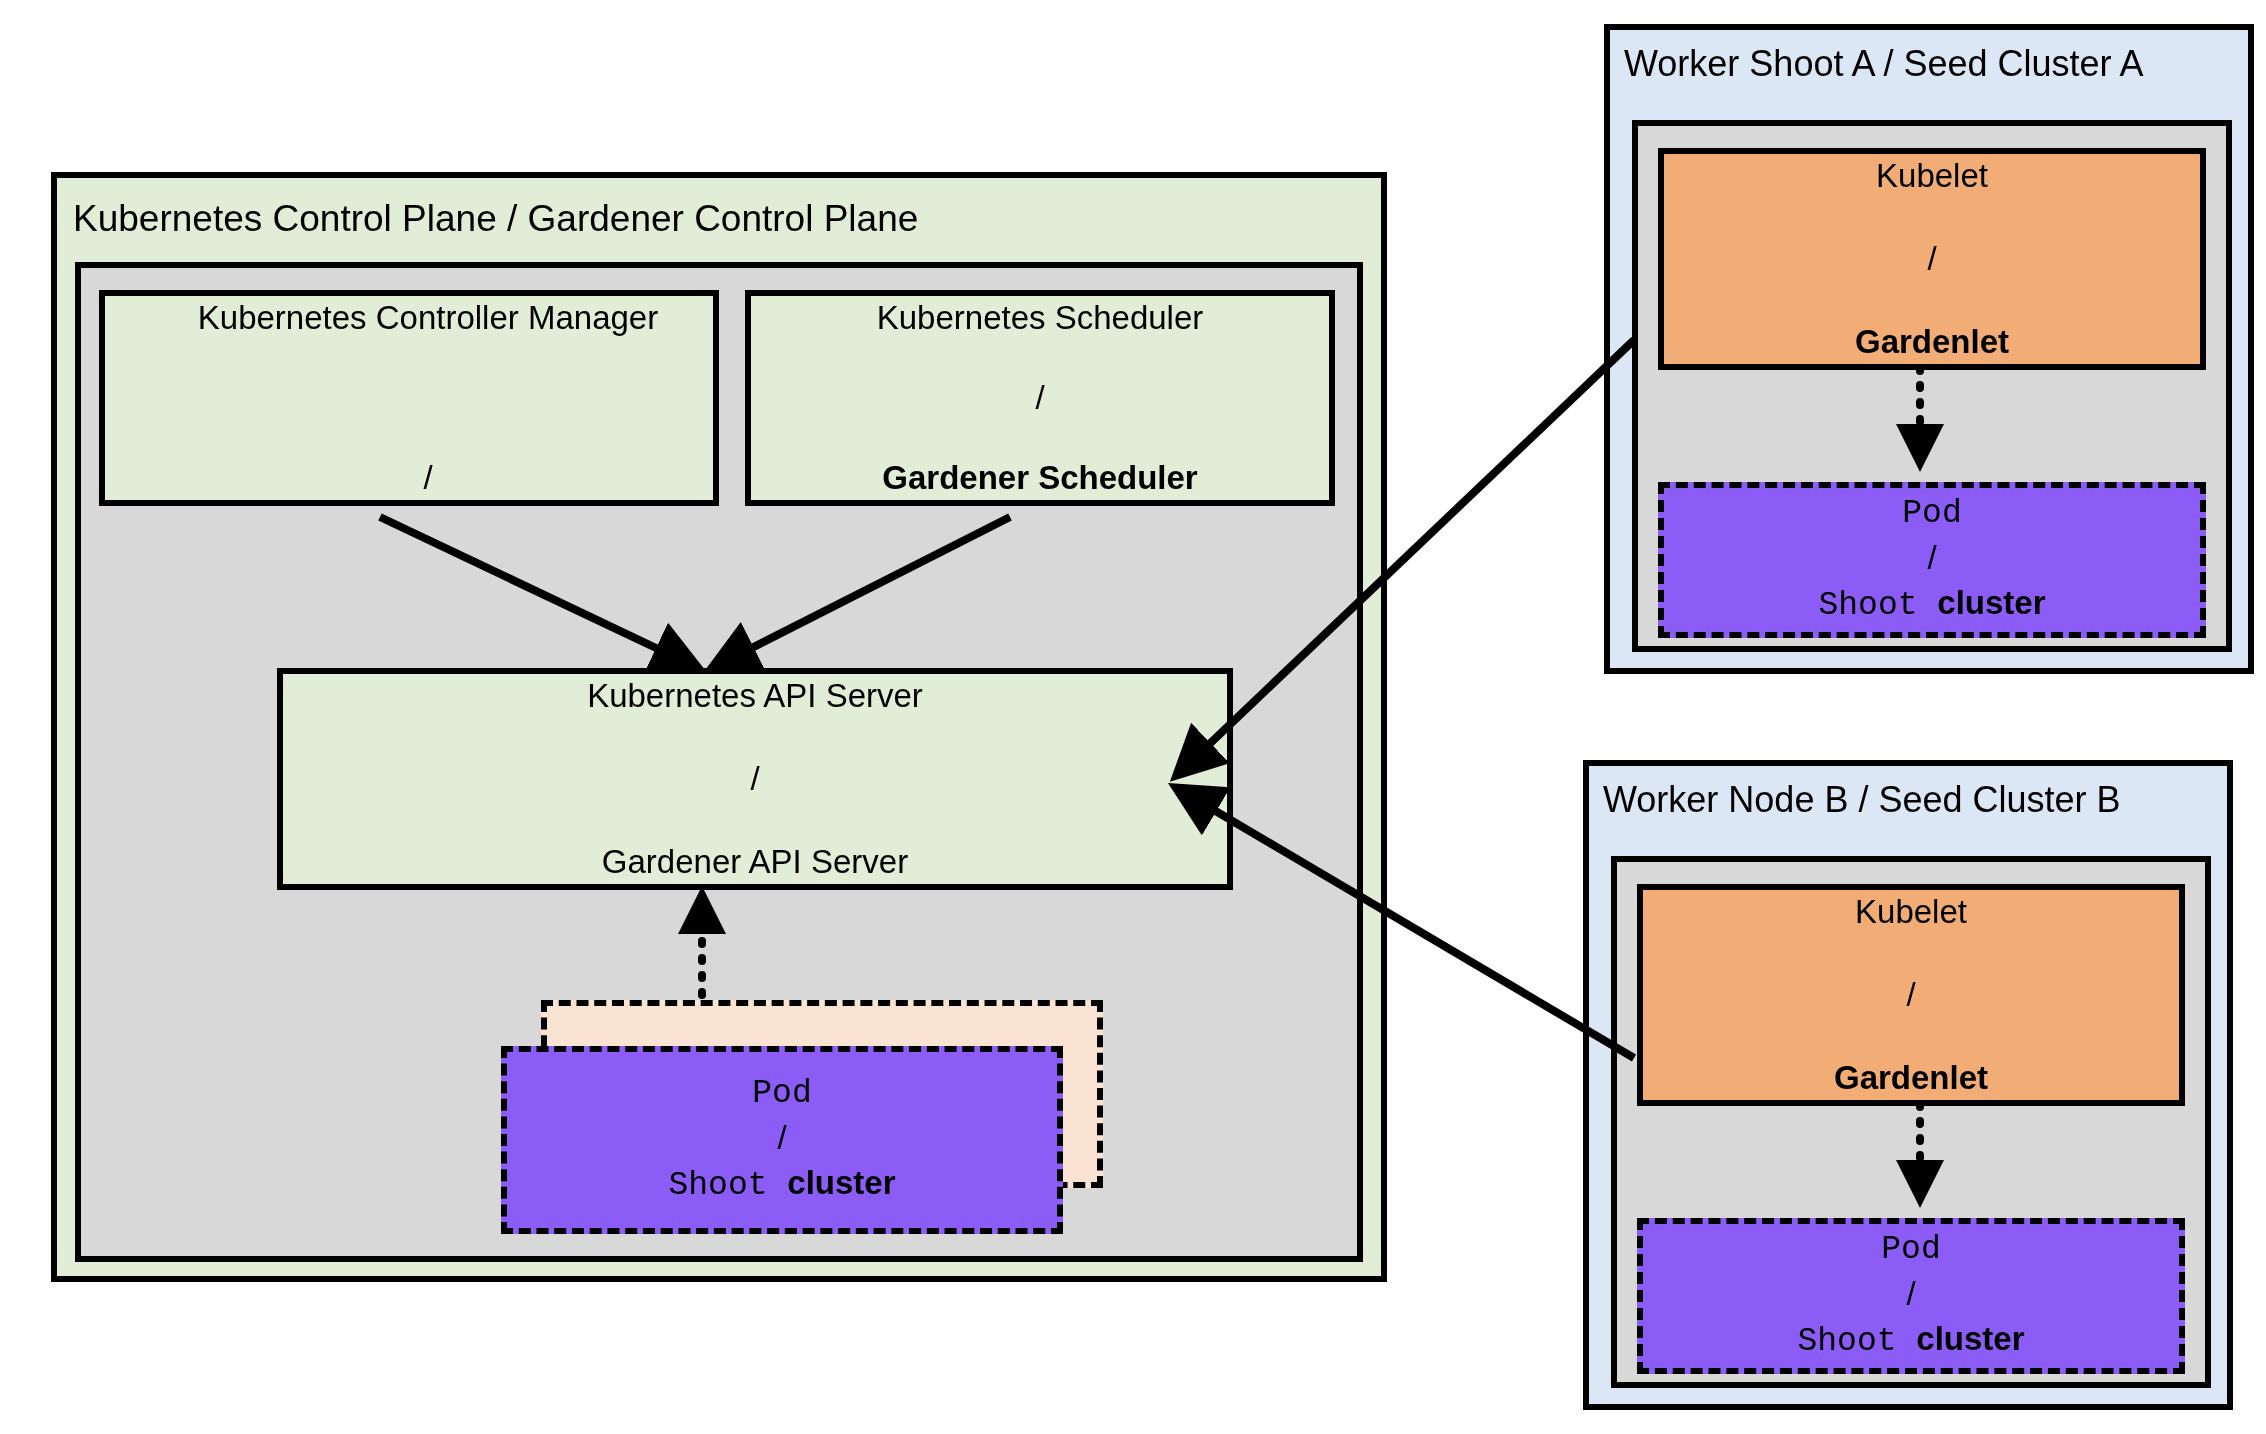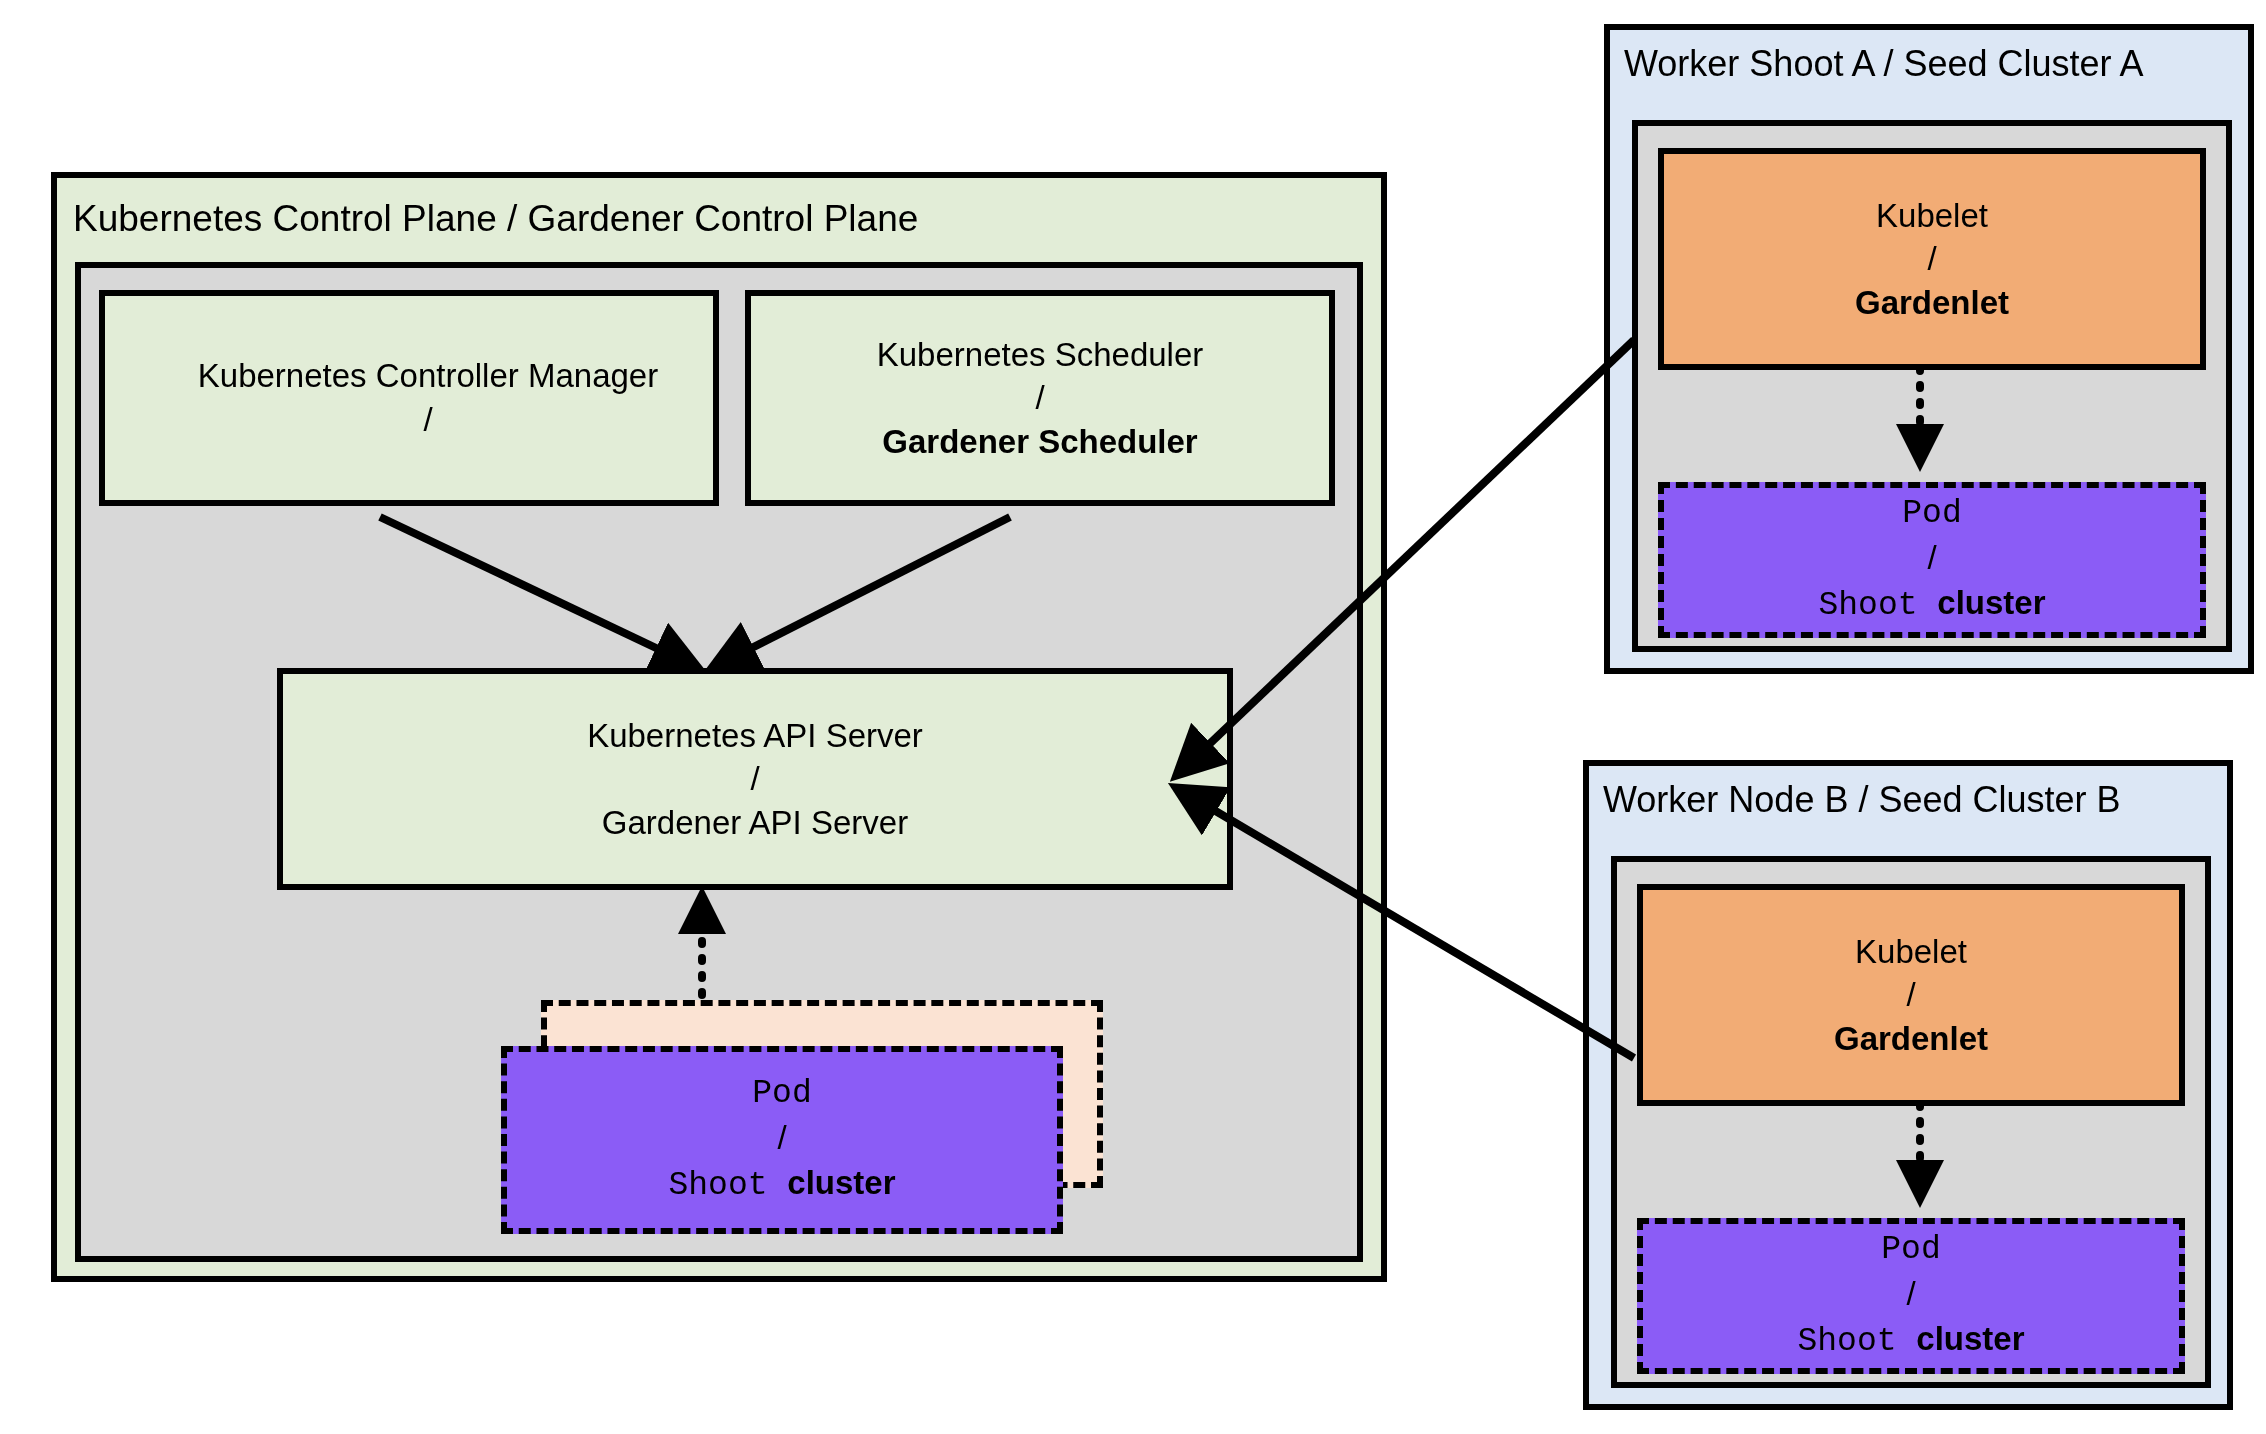--- a/index.html
+++ b/index.html
@@ -43,21 +43,21 @@
   .inner-gray {
     background: #d8d8d8;
     border: 6px solid #000;
   }
 
   .node-box {
     border: 6px solid #000;
     display: flex;
     flex-direction: column;
     align-items: center;
-    justify-content: center;
+    justify-content: space-between;
     text-align: center;
     line-height: 1.32;
     font-size: 33px;
   }
   .node-green { background: #e2edd7; }
   .node-orange { background: #f2ac75; }
 
   .pod-box {
     background: #8b5cf6;
     border: 6px dashed #000;

